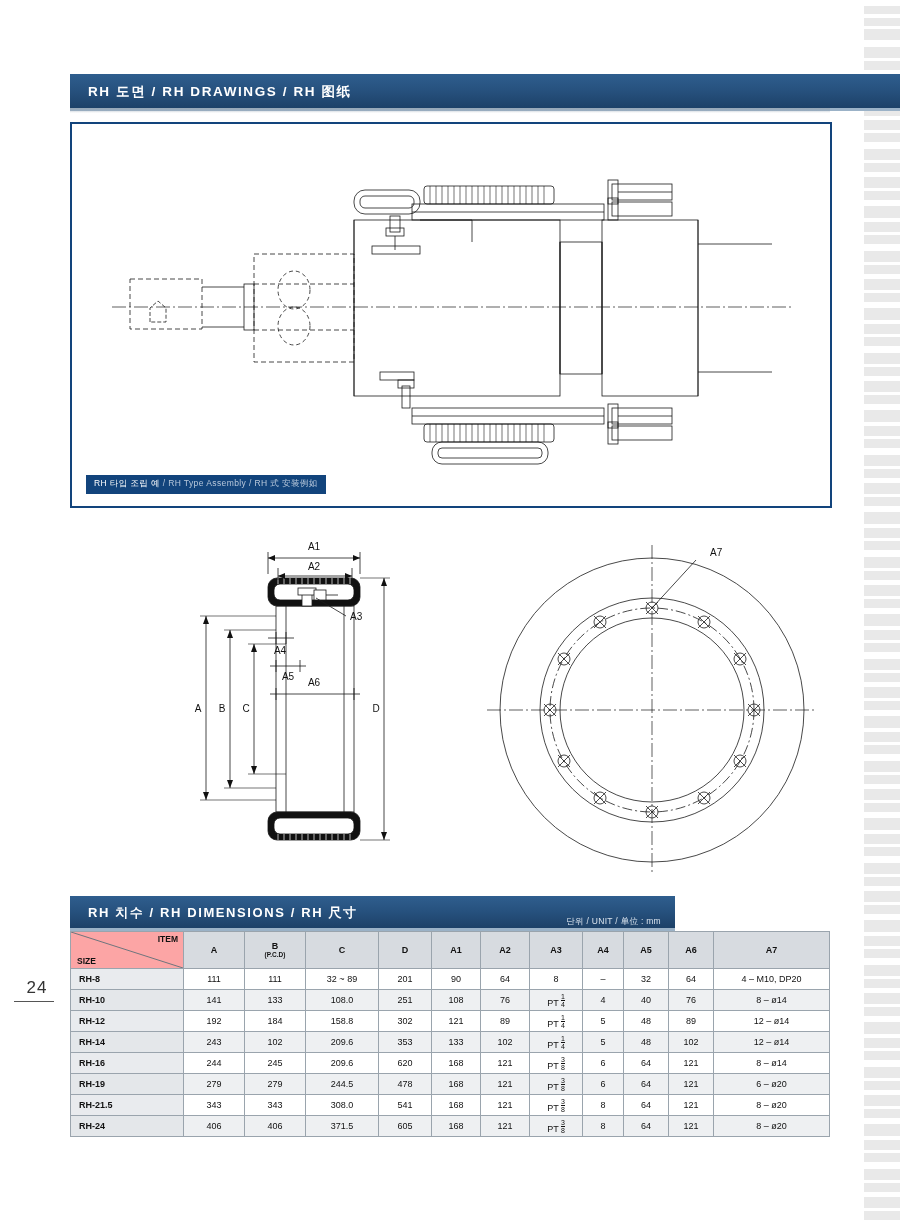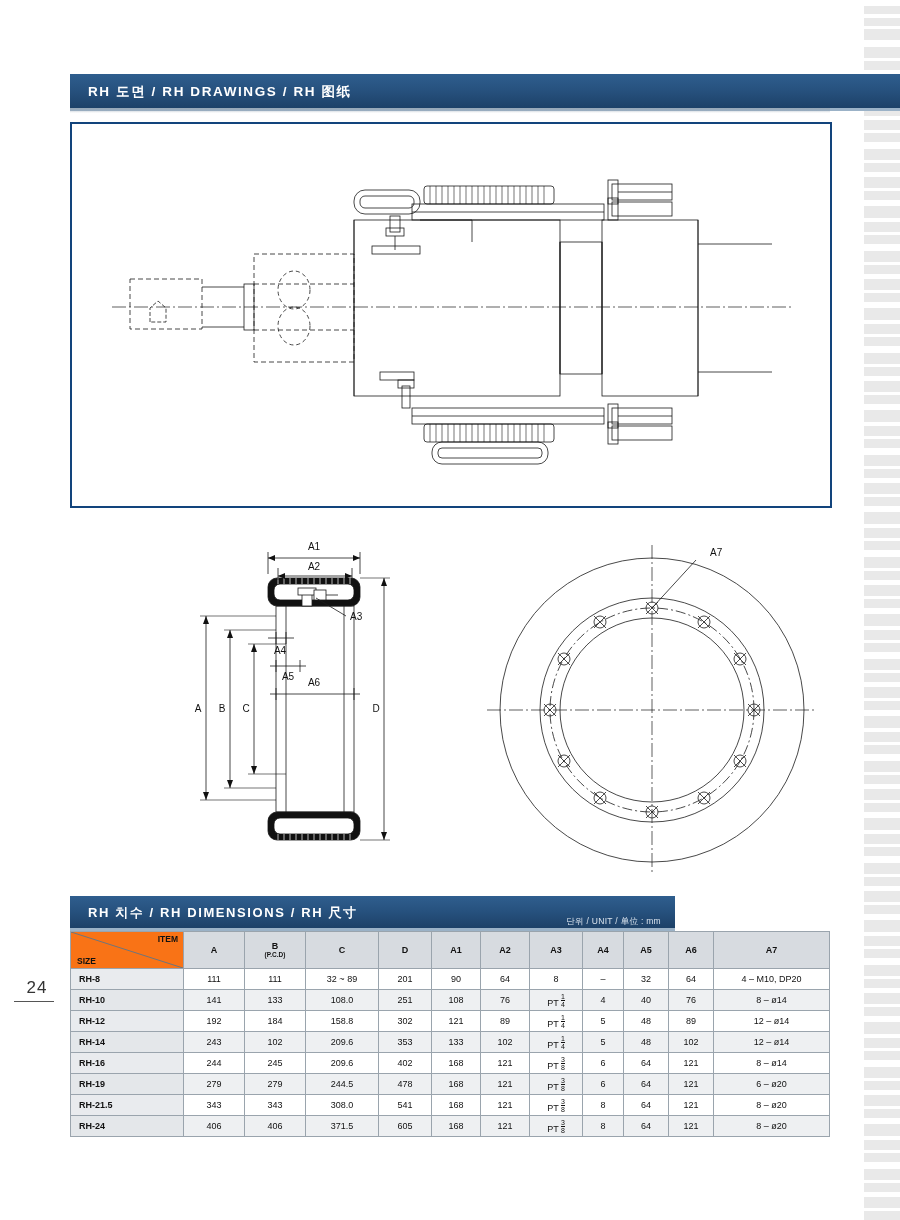--- a/index.html
+++ b/index.html
@@ -79,21 +79,21 @@
     position:absolute;left:70px;top:931px;width:760px;
     border-collapse:collapse;font-size:9px;color:#111;
   }
   table.dims th,table.dims td{
     border:1px solid #9aa4ad;text-align:center;height:20px;padding:0;
   }
   table.dims thead th{
     background:#d7dbe0;font-weight:bold;font-size:9px;
   }
   table.dims thead th.corner{
-    background:#f97316;position:relative;width:112px;
+    background:#fca5a5;position:relative;width:112px;
   }
   .corner-inner{position:relative;height:36px;width:100%;}
   .corner-inner .item{position:absolute;right:5px;top:2px;font-size:8.5px;font-weight:bold;}
   .corner-inner .size{position:absolute;left:6px;bottom:2px;font-size:8.5px;font-weight:bold;}
   .corner-inner .diag{
     position:absolute;left:0;top:0;width:100%;height:100%;
   }
   table.dims td.sizecell{
     text-align:left;padding-left:8px;font-weight:bold;background:#e9ebee;font-size:9px;
   }
@@ -313,20 +313,25 @@
       <rect x="536" y="280" width="10" height="24"></rect>
       <line x1="546" y1="292" x2="600" y2="292"></line>
       <rect x="540" y="302" width="60" height="14"></rect>
       <rect x="536" y="298" width="10" height="22"></rect>
 
       <line x1="488" y1="118" x2="488" y2="250"></line>
       <line x1="530" y1="118" x2="530" y2="250"></line>
       <line x1="400" y1="96" x2="400" y2="118"></line>
     </g>
   </svg>
+  <div class="caption-tag">
+    <span>RH 타입 조립 예</span>
+    <span class="dim">/ RH Type Assembly</span>
+    <span class="dim">/ RH 式 安装例如</span>
+  </div>
 </div>
 
 <div class="lower-drawings">
   <svg width="760" height="360" viewBox="0 0 760 360">
     <g stroke="#1a1a1a" fill="none" stroke-width="0.8" font-family="Liberation Sans, sans-serif" font-size="10" fill-opacity="1">
 
       <rect x="198" y="58" width="92" height="28" rx="9" fill="#111" stroke="#111"></rect>
       <rect x="204" y="64" width="80" height="16" rx="6" fill="#fff" stroke="#111"></rect>
       <g stroke="#fff" stroke-width="0.7">
         <line x1="208" y1="58" x2="208" y2="64"></line>
@@ -574,21 +579,21 @@
         <td>5</td>
         <td>48</td>
         <td>102</td>
         <td>12 – ø14</td>
       </tr>
       <tr>
         <td class="sizecell">RH-16</td>
         <td>244</td>
         <td>245</td>
         <td>209.6</td>
-        <td>402</td>
+        <td>620</td>
         <td>168</td>
         <td>121</td>
         <td>PT <span class="frac"><span class="n">3</span><span class="d">8</span></span></td>
         <td>6</td>
         <td>64</td>
         <td>121</td>
         <td>8 – ø14</td>
       </tr>
       <tr>
         <td class="sizecell">RH-19</td>

